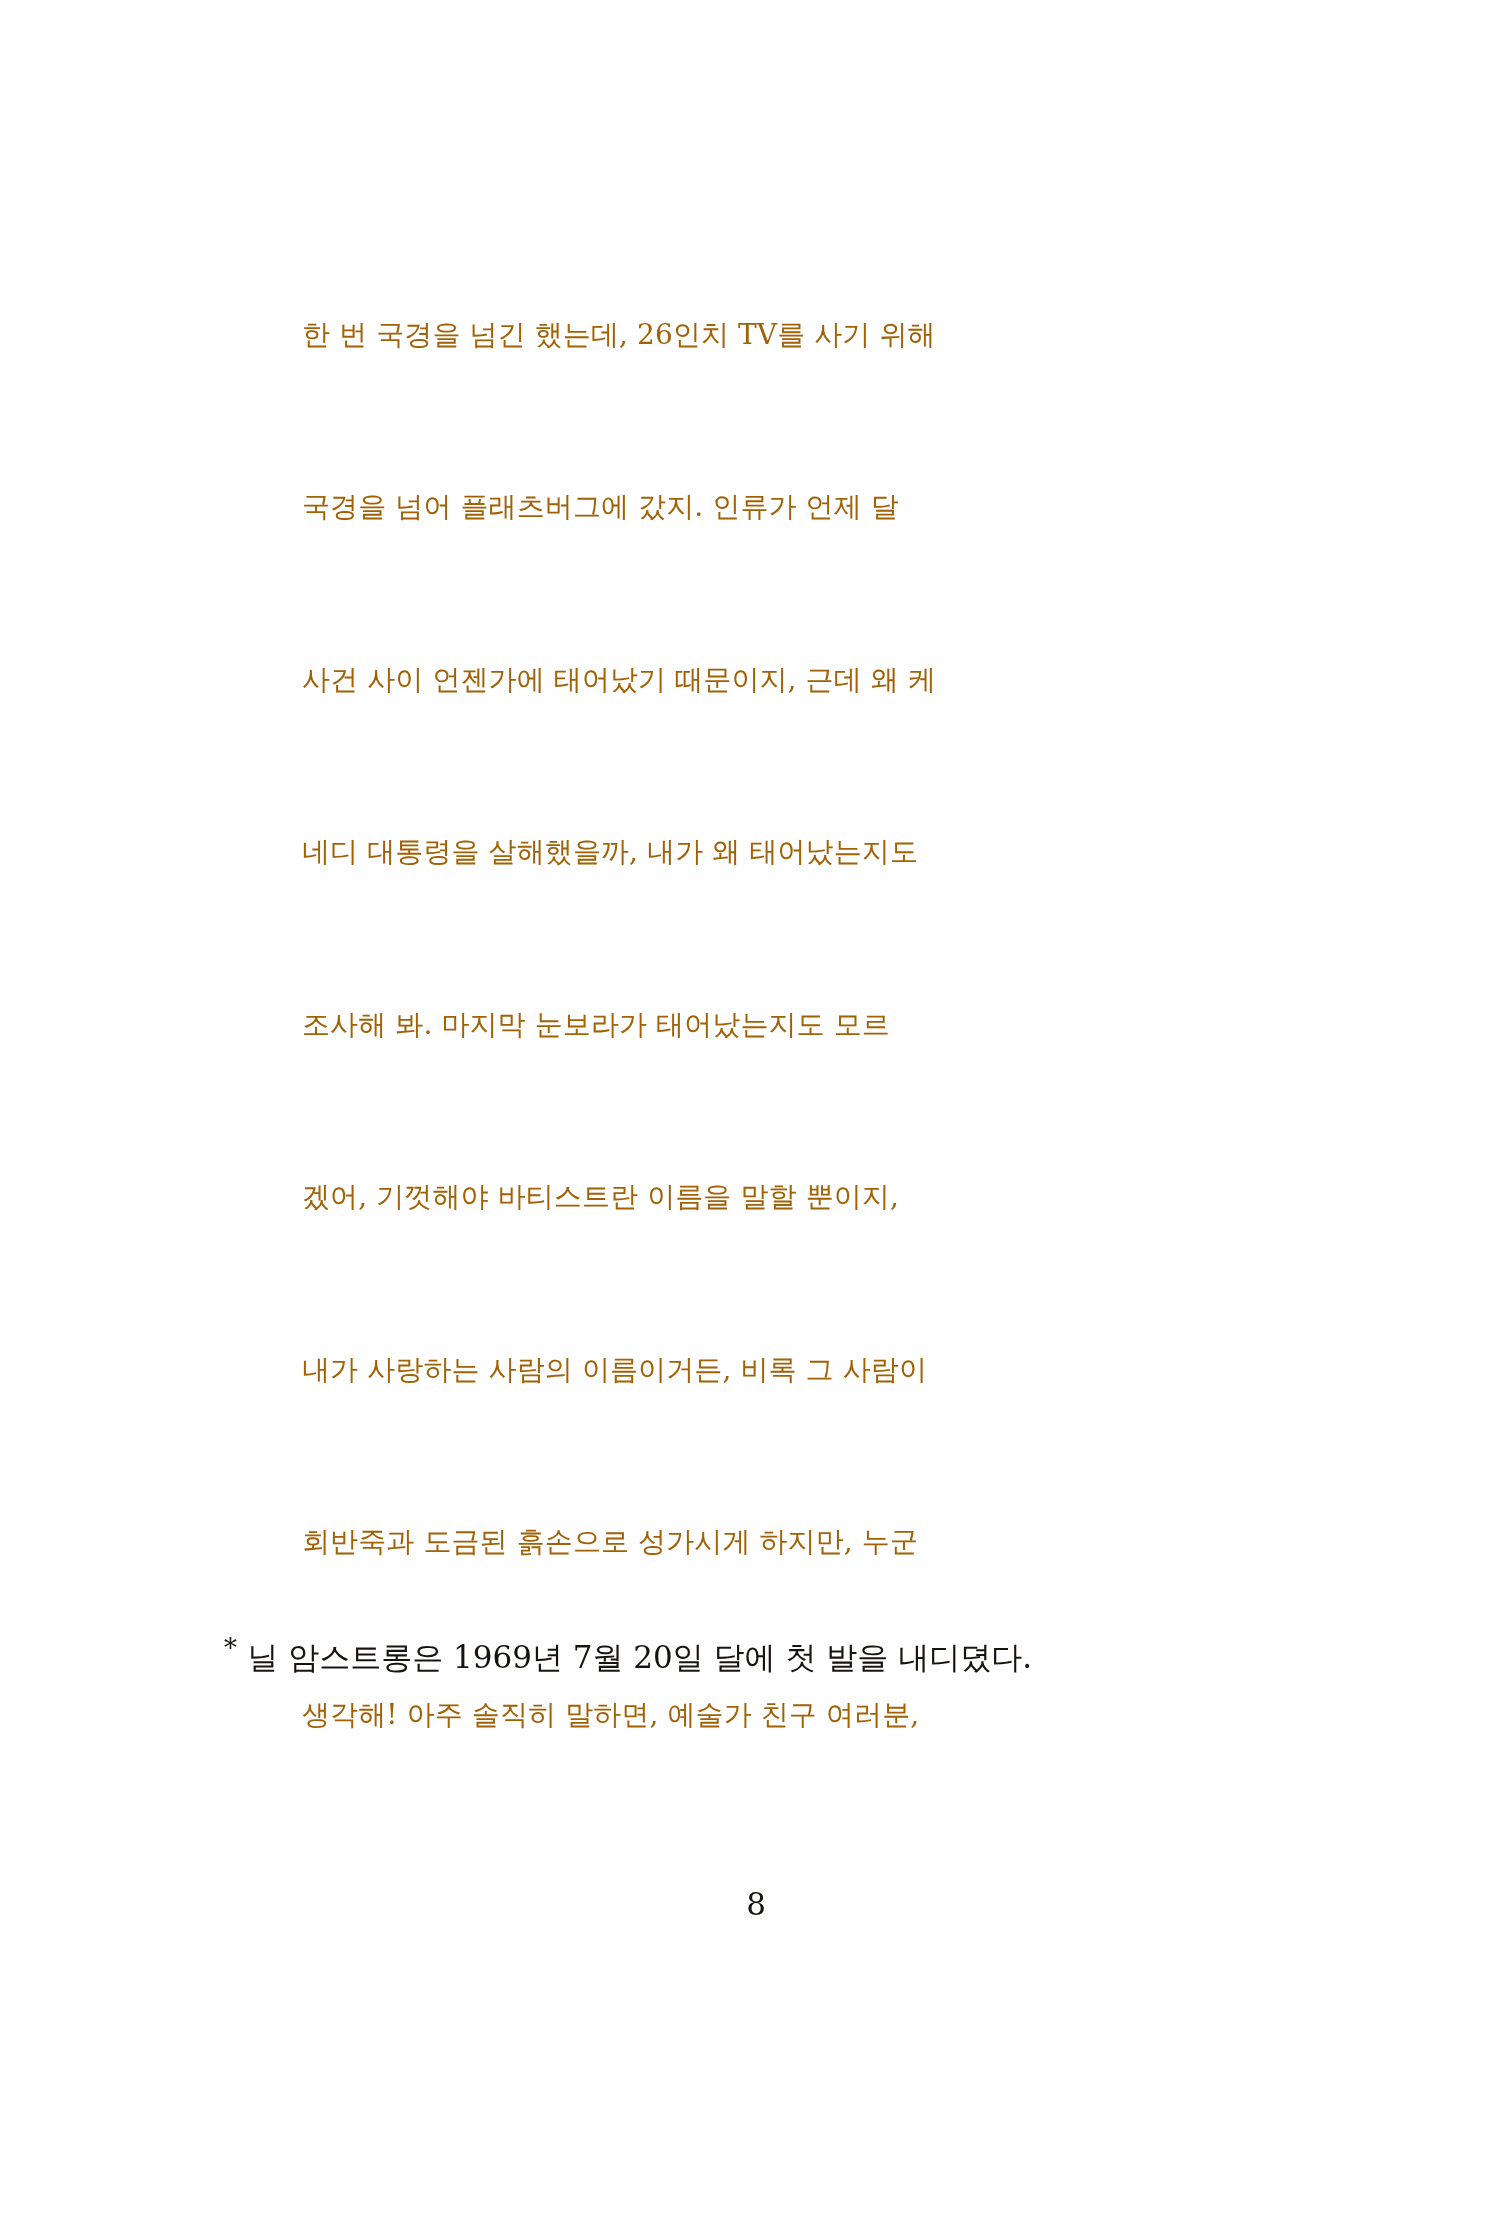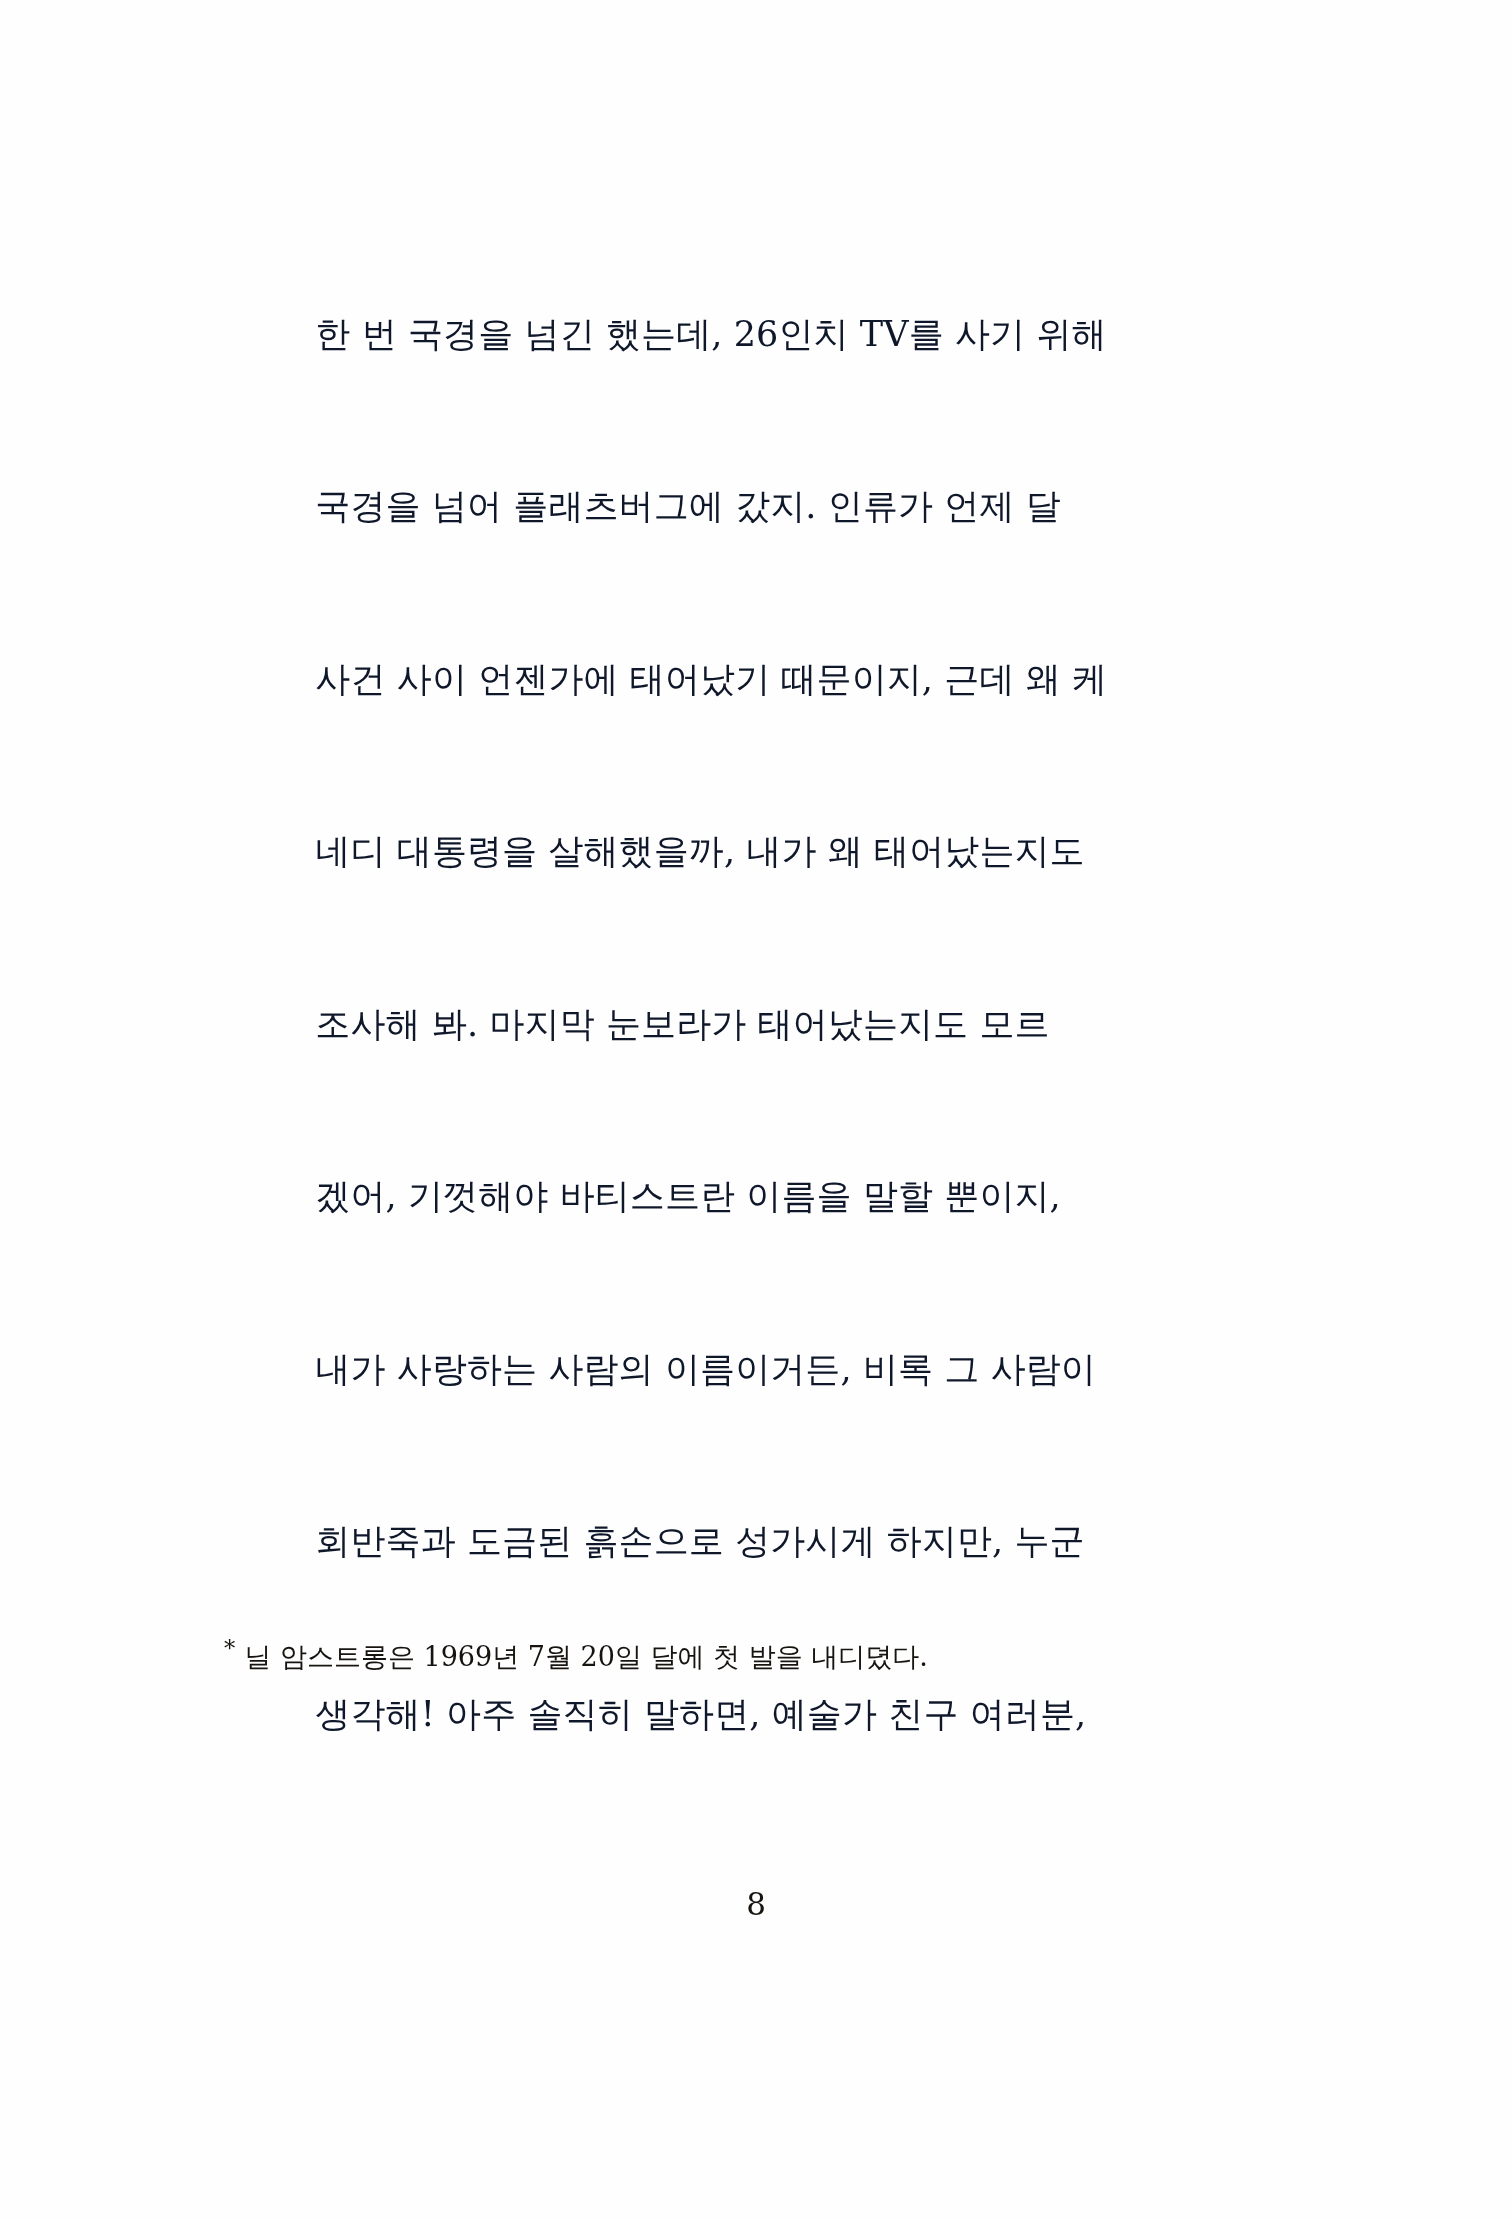--- a/index.html
+++ b/index.html
@@ -25,24 +25,24 @@
   
   .body-block {
     position: absolute;
     left: 248px;
     top: 248px;
     width: 1016px;
   }
 
   .body-line {
     display: block;
-    font-size: 35px;
+    font-size: 28px;
     line-height: 57.5px;
     letter-spacing: 0.1px;
-    color: #0f172a;
+    color: #a16207;
     white-space: pre;
     text-rendering: optimizeLegibility;
   }
 
   .b { font-weight: 400; }
 
   sup.fn {
     font-size: 0.58em;
     vertical-align: super;
     line-height: 0;
@@ -60,21 +60,21 @@
   }
 
   .footnotes {
     position: absolute;
     left: 224px;
     top: 1627px;
     width: 1060px;
   }
 
   .footnote {
-    font-size: 27px;
+    font-size: 31px;
     line-height: 43px;
     color: #17130f;
     margin: 0 0 2px 0;
     white-space: pre-wrap;
   }
 
   .footnote .marker {
     letter-spacing: 0.5px;
   }
 

